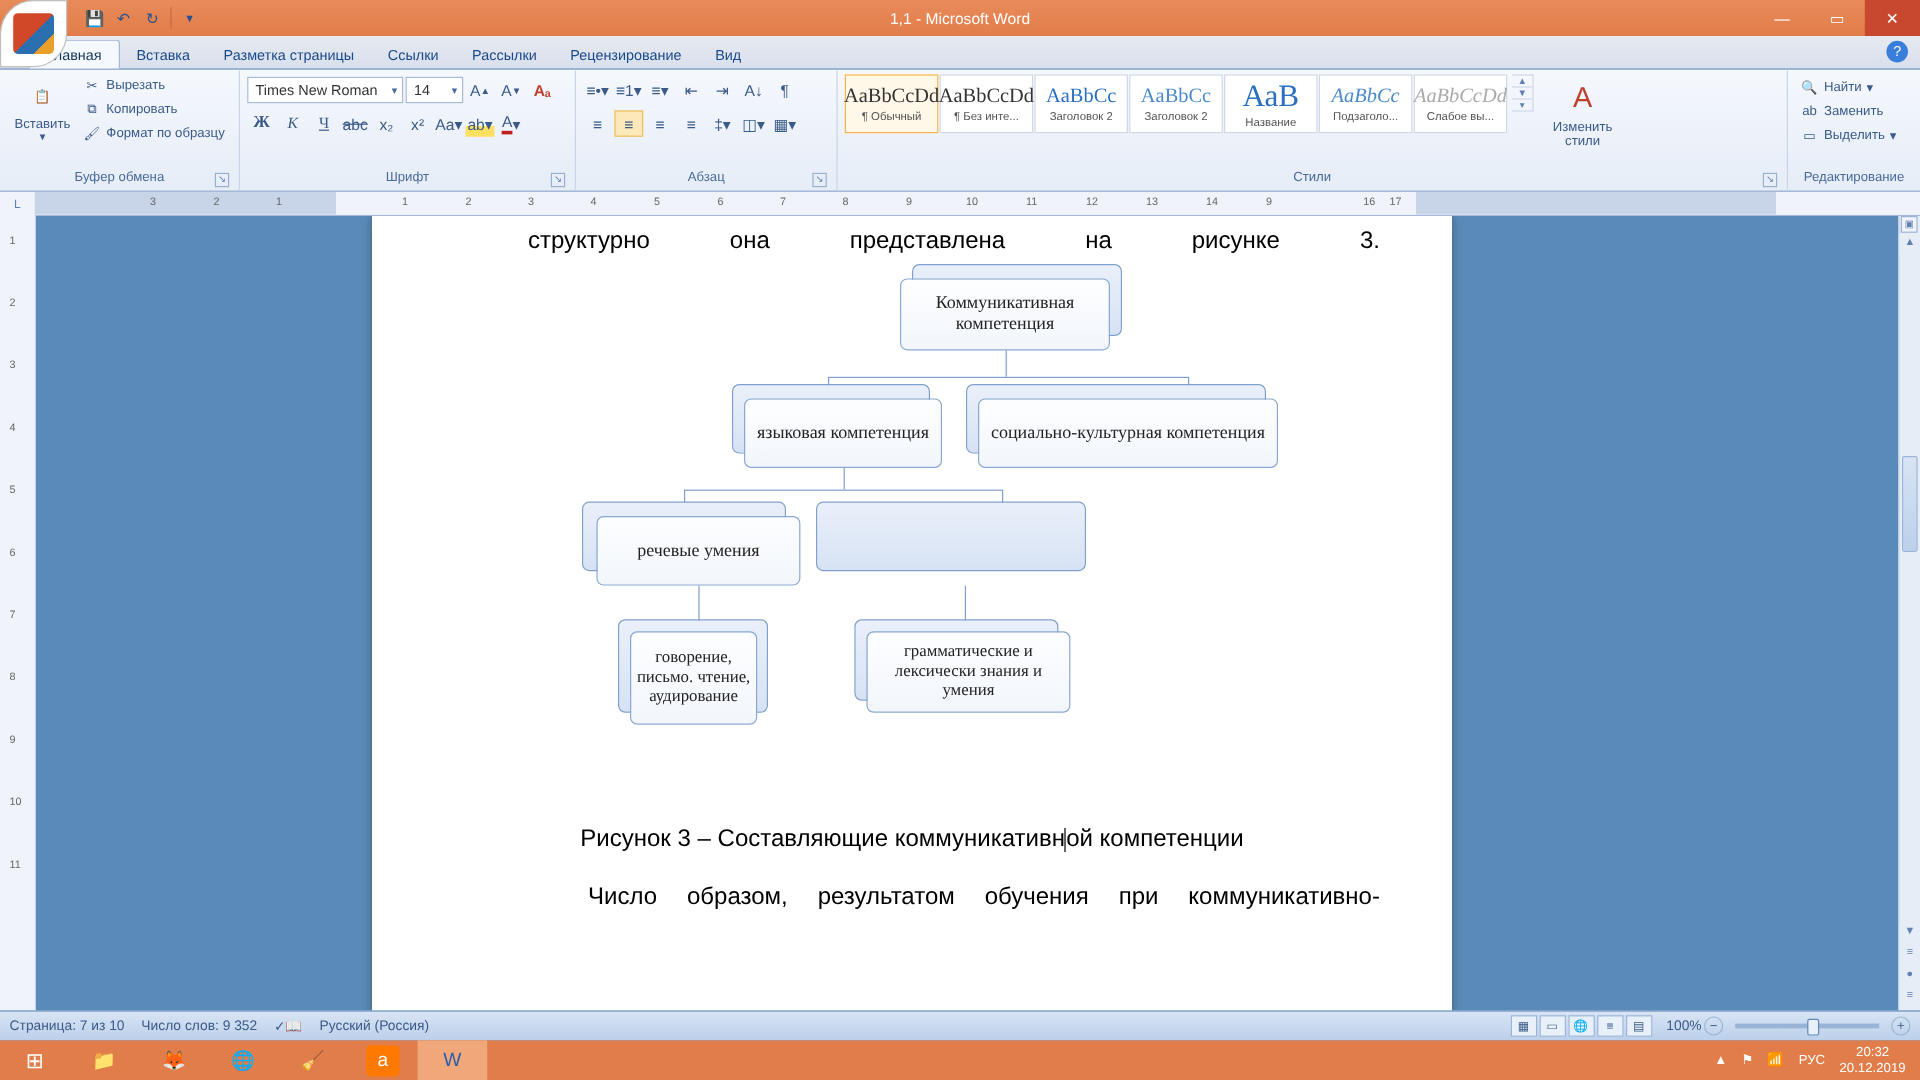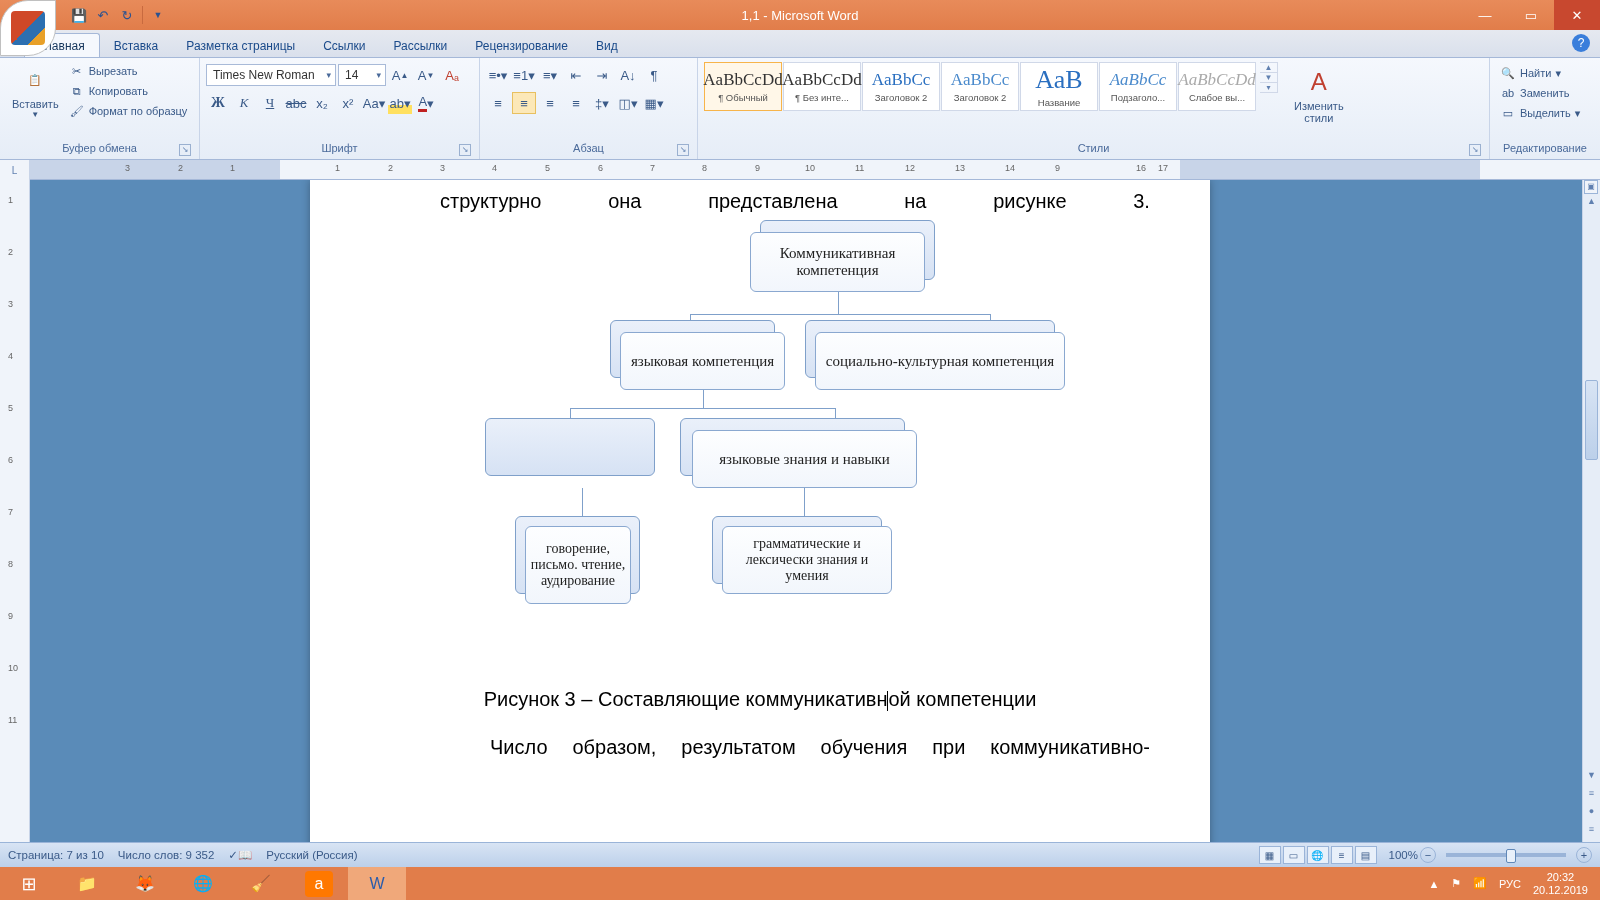--- a/index.html
+++ b/index.html
@@ -146,21 +146,21 @@
     <div class="group-label"><span>Буфер обмена</span><span class="dlauncher">↘</span></div>
   </div>
 
   <div class="group" style="width:280px;">
     <div class="group-body" style="flex-direction:column; gap:6px; padding-top:4px;">
       <div class="toolbar-row">
         <div class="font-combo" style="width:130px;">Times New Roman</div>
         <div class="font-combo" style="width:48px;">14</div>
         <div class="tbtn">A<span class="sub">▲</span></div>
         <div class="tbtn">A<span class="sub">▼</span></div>
-        <div class="tbtn" style="color:#c04030;">Aₐ</div>
+        <div class="tbtn" style="color:#c04030;font-weight:bold;">Aₐ</div>
       </div>
       <div class="toolbar-row">
         <div class="tbtn b">Ж</div>
         <div class="tbtn" style="font-style:italic; font-family:serif;">К</div>
         <div class="tbtn" style="text-decoration:underline; font-family:serif;">Ч</div>
         <div class="tbtn" style="text-decoration:line-through;">abc</div>
         <div class="tbtn">x₂</div>
         <div class="tbtn">x²</div>
         <div class="tbtn">Aa▾</div>
         <div class="tbtn" style="background:linear-gradient(transparent 60%,#ffe060 60%);">ab▾</div>
@@ -320,22 +320,22 @@
         <div class="dbox-back" style="left:150px; top:100px; width:165px; height:58px;"></div>
         <div class="dbox" style="left:160px; top:112px; width:165px; height:58px;">языковая компетенция</div>
         <div class="dbox-back" style="left:345px; top:100px; width:250px; height:58px;"></div>
         <div class="dbox" style="left:355px; top:112px; width:250px; height:58px;">социально-культурная компетенция</div>
         <div class="dline" style="left:243px; top:170px; width:1px; height:18px;"></div>
         <div class="dline" style="left:110px; top:188px; width:265px; height:1px;"></div>
         <div class="dline" style="left:110px; top:188px; width:1px; height:14px;"></div>
         <div class="dline" style="left:375px; top:188px; width:1px; height:14px;"></div>
 
         <div class="dbox-back" style="left:25px; top:198px; width:170px; height:58px;"></div>
+        <div class="dbox" style="left:37px; top:210px; width:170px; height:58px;">речевые умения</div>
         <div class="dbox-back" style="left:220px; top:198px; width:225px; height:58px;"></div>
-        <div class="dbox" style="left:232px; top:210px; width:225px; height:58px;">языковые знания и навыки</div>
         <div class="dline" style="left:122px; top:268px; width:1px; height:30px;"></div>
         <div class="dline" style="left:344px; top:268px; width:1px; height:30px;"></div>
 
         <div class="dbox-back" style="left:55px; top:296px; width:125px; height:78px;"></div>
         <div class="dbox" style="left:65px; top:306px; width:106px; height:78px; font-size:14px;">говорение, письмо. чтение, аудирование</div>
         <div class="dbox-back" style="left:252px; top:296px; width:170px; height:68px;"></div>
         <div class="dbox" style="left:262px; top:306px; width:170px; height:68px; font-size:14px;">грамматические и лексически знания и умения</div>
       </div>
       <div class="caption">
         <span>Рисунок 3 – Составляющие коммуникативн</span><span class="cursor-caret"></span><span>ой компетенции</span>

